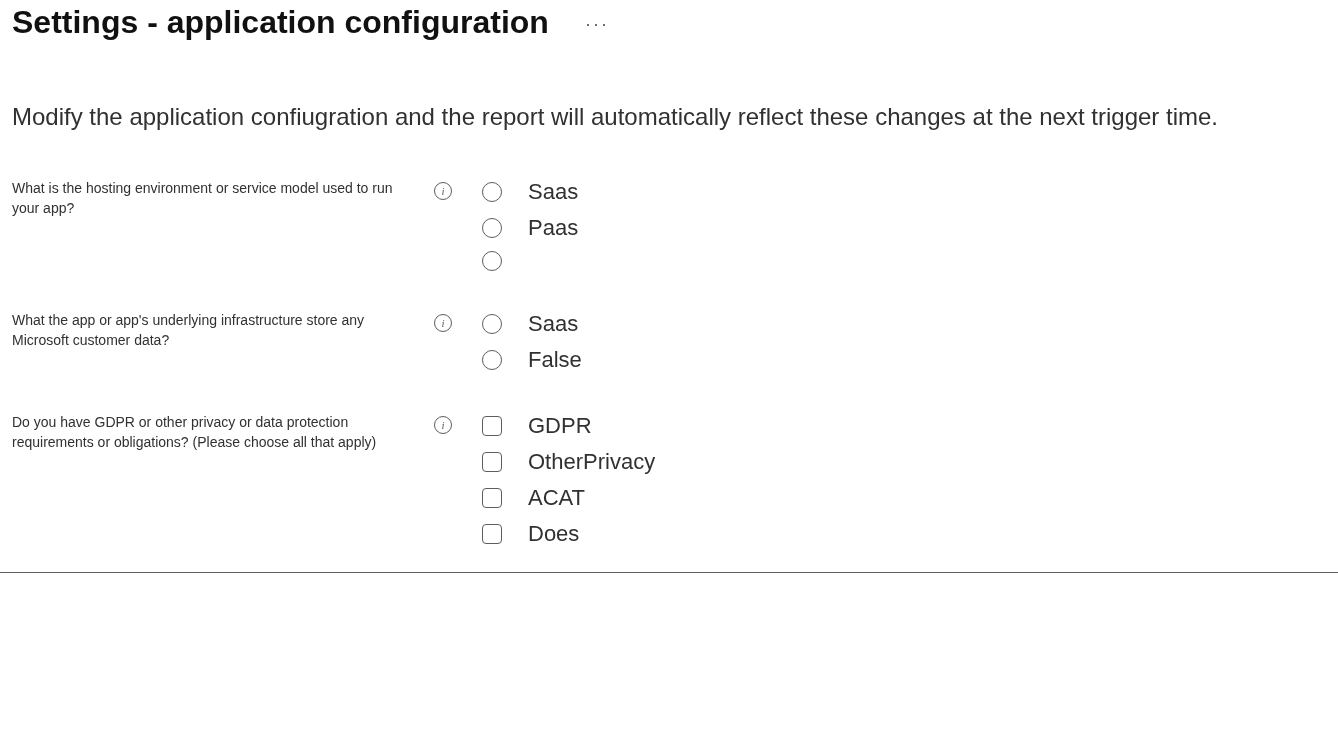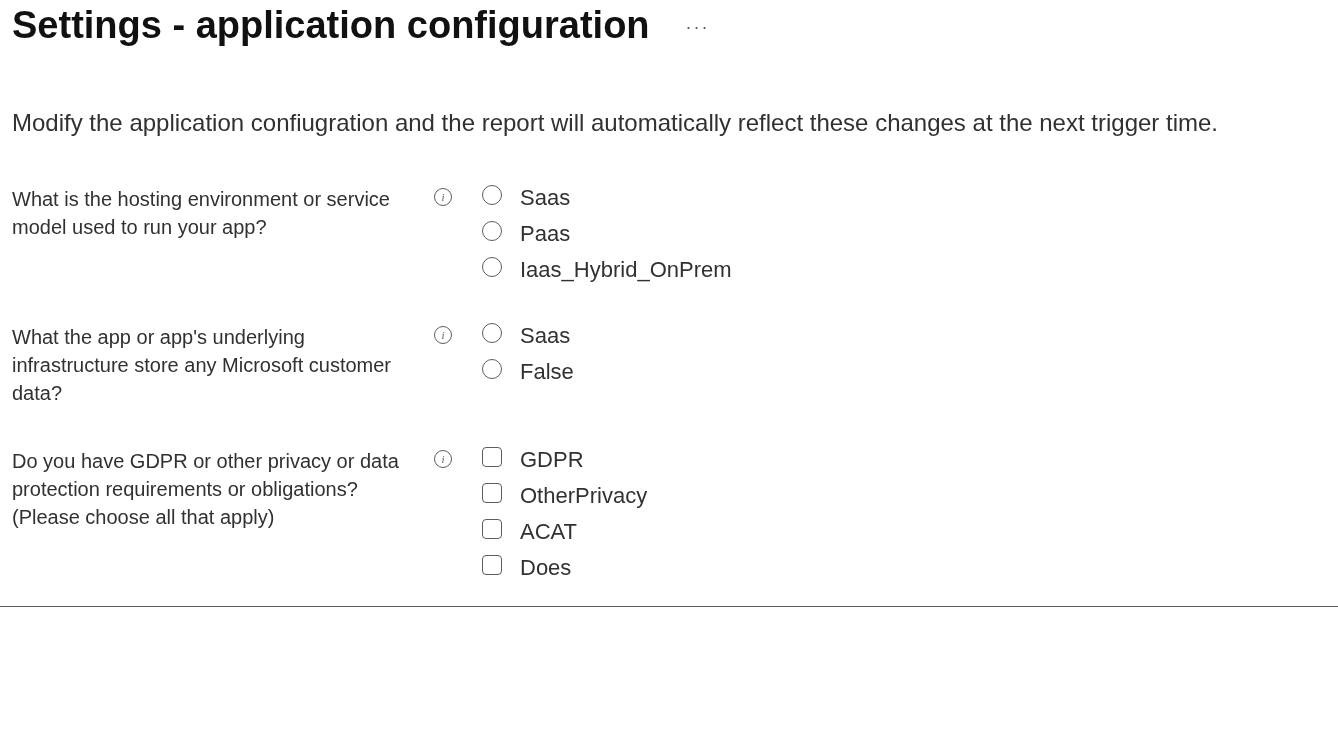--- a/index.html
+++ b/index.html
@@ -14,21 +14,21 @@
     .page {
       padding: 0 12px 12px 12px;
       border-bottom: 1px solid #5e5e5e;
     }
     .header-row {
       display: flex;
       align-items: center;
       gap: 28px;
     }
     h1.page-title {
-      font-size: 38px;
+      font-size: 32px;
       font-weight: 600;
       margin: 4px 0 60px 0;
       color: #111;
     }
     .more-btn {
       font-size: 18px;
       color: #555;
       cursor: pointer;
       padding: 4px 8px;
       letter-spacing: 2px;
@@ -46,21 +46,21 @@
     }
     .form-row {
       display: flex;
       align-items: flex-start;
       gap: 22px;
       margin-bottom: 40px;
     }
     .form-row:last-child { margin-bottom: 13px; }
     .q-label {
       width: 400px;
-      font-size: 20px;
+      font-size: 14px;
       line-height: 1.4;
       color: #323130;
       flex-shrink: 0;
     }
     .info-col {
       width: 26px;
       flex-shrink: 0;
       padding-top: 2px;
     }
     .info-icon {
@@ -78,21 +78,22 @@
       cursor: pointer;
     }
     .options-col {
       display: flex;
       flex-direction: column;
       gap: 10px;
       padding-top: 0;
     }
     .opt {
       display: flex;
-      gap: 18px;
+      align-items: center;
+      gap: 26px;
       font-size: 22px;
       color: #323130;
       cursor: pointer;
     }
     .radio-mark {
       width: 20px;
       height: 20px;
       border: 1.6px solid #605e5c;
       border-radius: 50%;
       flex-shrink: 0;
@@ -132,21 +133,20 @@
         <label class="opt">
           <span class="radio-mark"></span>
           <span>Saas</span>
         </label>
         <label class="opt">
           <span class="radio-mark"></span>
           <span>Paas</span>
         </label>
         <label class="opt">
           <span class="radio-mark"></span>
-          <span>Iaas_Hybrid_OnPrem</span>
         </label>
       </div>
     </div>
 
     <div class="form-row">
       <div class="q-label">What the app or app's underlying infrastructure store any Microsoft customer data?</div>
       <div class="info-col">
         <span class="info-icon">i</span>
       </div>
       <div class="options-col">

